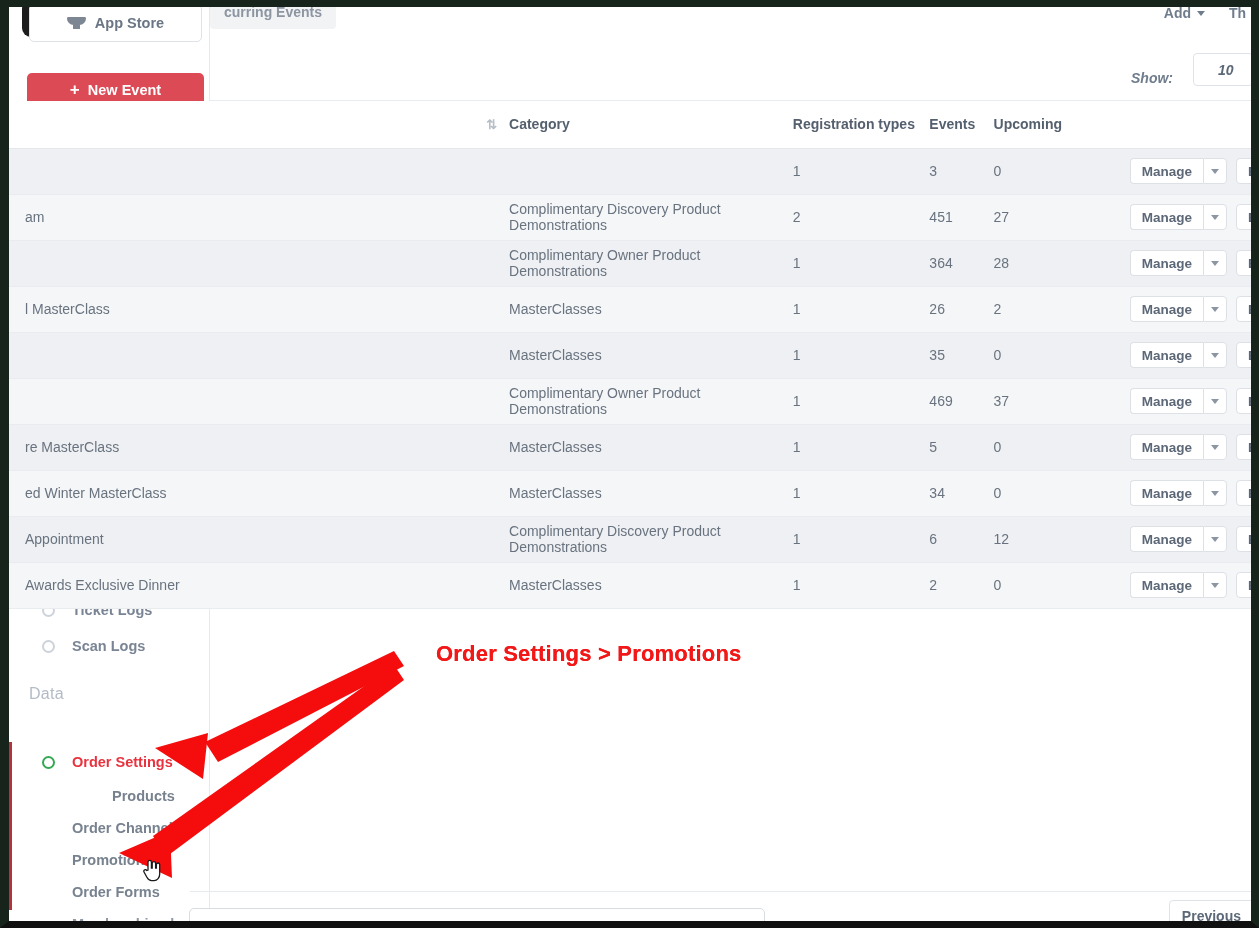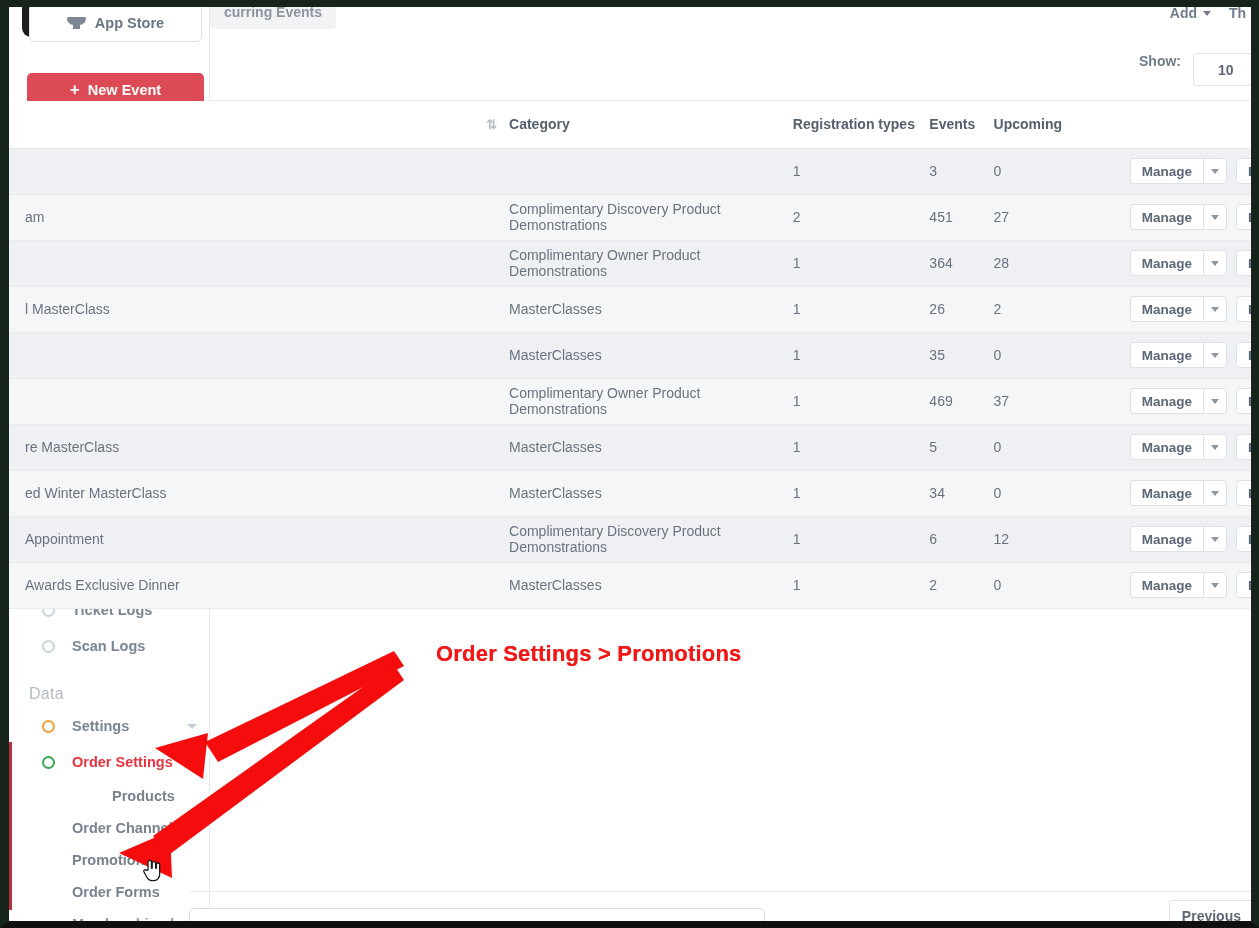--- a/index.html
+++ b/index.html
@@ -126,41 +126,41 @@
   
   #main { position: absolute; left: 201px; top: 0; right: 0; bottom: 0; background: #fff; }
 
   .tab-pill {
     position: absolute; left: 0px; top: -12px; height: 34px;
     background: #f1f3f5; border-radius: 4px; padding: 0 14px;
     display: flex; align-items: center;
     font-size: 14px; color: #8d95a1; font-weight: bold; white-space: nowrap;
   }
   .topbar-add {
-    position: absolute; right: 40px; top: -2px;
+    position: absolute; right: 46px; top: -2px;
     font-size: 14px; color: #6f7c8c; font-weight: bold;
     display: flex; align-items: center; gap: 6px; cursor: pointer;
   }
   .topbar-add .car {
     width: 0; height: 0; border-left: 4.5px solid transparent;
     border-right: 4.5px solid transparent; border-top: 5px solid #6f7c8c;
   }
   .topbar-th {
     position: absolute; right: 0px; top: -2px;
     font-size: 14px; color: #6f7c8c; font-weight: bold; white-space: nowrap;
     overflow: hidden; width: 22px;
   }
 
   .toolbar {
     position: absolute; left: 0; right: 0; top: 28px; height: 66px;
     border-bottom: 1px solid #e9ecef;
   }
   .show-wrap {
     position: absolute; right: -2px; top: 18px;
-    display: flex; align-items: flex-start; gap: 12px;
+    display: flex; align-items: flex-end; gap: 20px; font-style: italic;
   }
   .show-label { font-size: 14px; color: #6f7c8c; font-weight: bold; }
   .show-select {
     width: 60px; height: 33px; border: 1px solid #dfe3e8; border-radius: 4px;
     background: #fff; display: flex; align-items: center; padding-left: 24px;
     font-size: 14px; color: #5c6877; font-weight: bold;
   }
 
   
   table { position: absolute; top: 94px; left: -201px; width: 1260px; border-collapse: collapse; }
@@ -417,27 +417,20 @@
     </div>
     <div class="nav-item" style="top:585px;">
       <span class="nav-icon">
             <span class="circ"></span>
           </span>
       <span class="nav-label">Ticket Logs</span>
     </div>
 
     <div class="nav-group-label" style="top:678px;">Data</div>
 
-    <div class="nav-item" style="top:701px;">
-      <span class="nav-icon">
-            <span class="circ orange"></span>
-          </span>
-      <span class="nav-label">Settings</span>
-      <span class="nav-caret"></span>
-    </div>
 
     <div class="nav-item active" style="top:737px;">
       <span class="nav-icon">
             <span class="circ green"></span>
           </span>
       <span class="nav-label">Order Settings</span>
       <span class="nav-caret up"></span>
     </div>
 
     <div class="sub-item" style="top:773px;padding-left:40px;">

